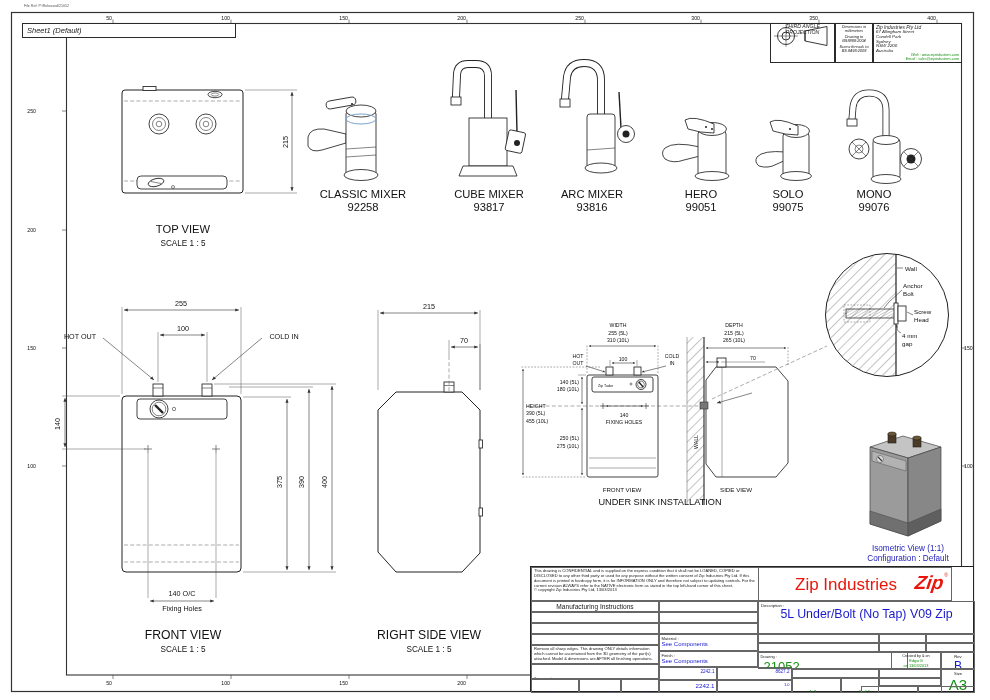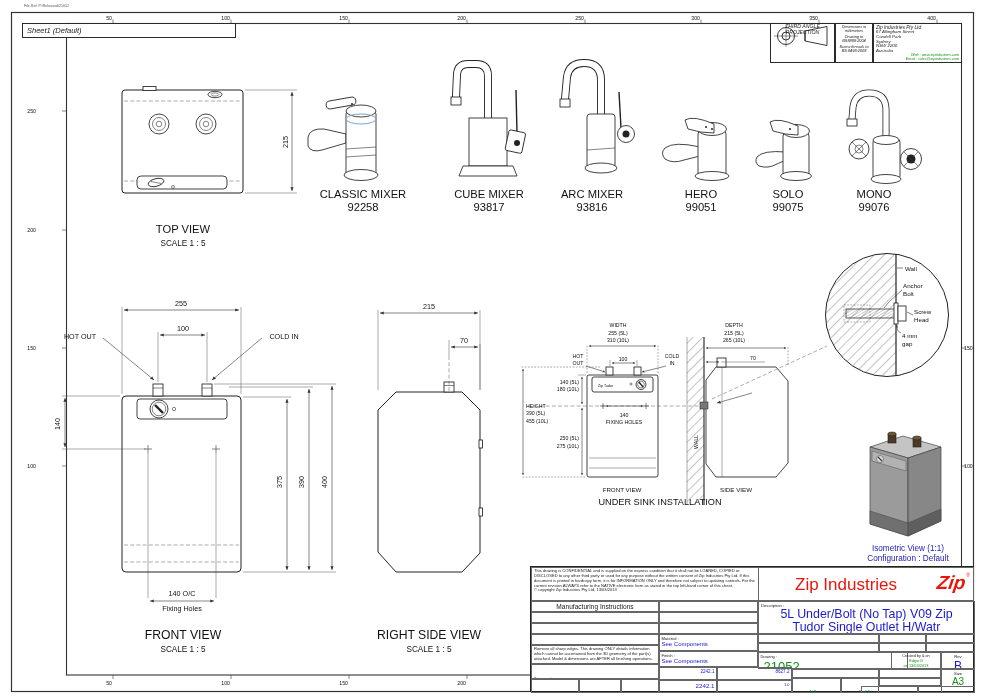--- a/index.html
+++ b/index.html
@@ -500,30 +500,29 @@
   <div class="cell" style="left:186px;top:100px;width:75px;height:13px">
     <span class="lb" style="font-size:3.8px">Area (cm2) :</span><span class="num">8627.2</span>
   </div>
   <div class="cell" style="left:128px;top:113px;width:58px;height:13px">
     <span class="lb" style="font-size:3.8px">Mass (g) :</span><span class="num" style="font-size:6.2px">2242.1</span>
   </div>
   <div class="cell" style="left:186px;top:113px;width:75px;height:13px">
     <span class="lb" style="font-size:3.8px">Density (g/cm3) :</span><span class="num" style="font-size:4px">1.0</span>
   </div>
 
-  <div class="cell" style="left:227px;top:0;width:216px;height:34px">
+  <div class="cell" style="left:227px;top:0;width:194px;height:34px">
     <span class="zipred" style="position:absolute;left:36px;top:7px;font-size:17px">Zip Industries</span>
     <span class="zipred" style="position:absolute;right:8px;top:4px;font-size:19px;font-weight:bold;font-style:italic;transform:skewX(-8deg)">Zip</span>
     <span class="zipred" style="position:absolute;right:3px;top:4px;font-size:5px">®</span>
   </div>
   <div class="cell" style="left:227px;top:34px;width:217px;height:33px">
     <span class="lb" style="position:absolute;left:2px;top:1px">Description :</span>
     <div class="desc">
       <div>5L Under/Bolt (No Tap) V09 Zip</div>
-      <div>Tudor Single Outlet H/Watr</div>
     </div>
   </div>
   <div class="cell" style="left:227px;top:67px;width:121px;height:9px">
     
   </div>
   <div class="cell" style="left:348px;top:67px;width:47px;height:9px">
     
   </div>
   <div class="cell" style="left:395px;top:67px;width:49px;height:9px">
     
@@ -551,21 +550,21 @@
     <div style="color:#1a1acd;font-size:12px">B</div>
   </div>
   <div class="cell" style="left:261px;top:102px;width:87px;height:9px">
     
   </div>
   <div class="cell" style="left:348px;top:102px;width:62px;height:9px">
     
   </div>
   <div class="cell ctr" style="left:410px;top:102px;width:34px;height:24px">
     <div class="lb">Size</div>
-    <div style="color:#149114;font-size:10px">A3</div>
+    <div style="color:#149114;font-size:15px">A3</div>
   </div>
   <div class="cell" style="left:261px;top:111px;width:49px;height:15px">
     <span class="lb">Scale :</span><span class="vg" style="font-size:5.4px">1:1</span>
   </div>
   <div class="cell" style="left:310px;top:111px;width:38px;height:15px">
     <span class="lb">Sheet :</span><span class="vg" style="font-size:4.6px">1 of 1</span>
   </div>
   <div class="cell" style="left:348px;top:111px;width:62px;height:8px">
     
   </div>

